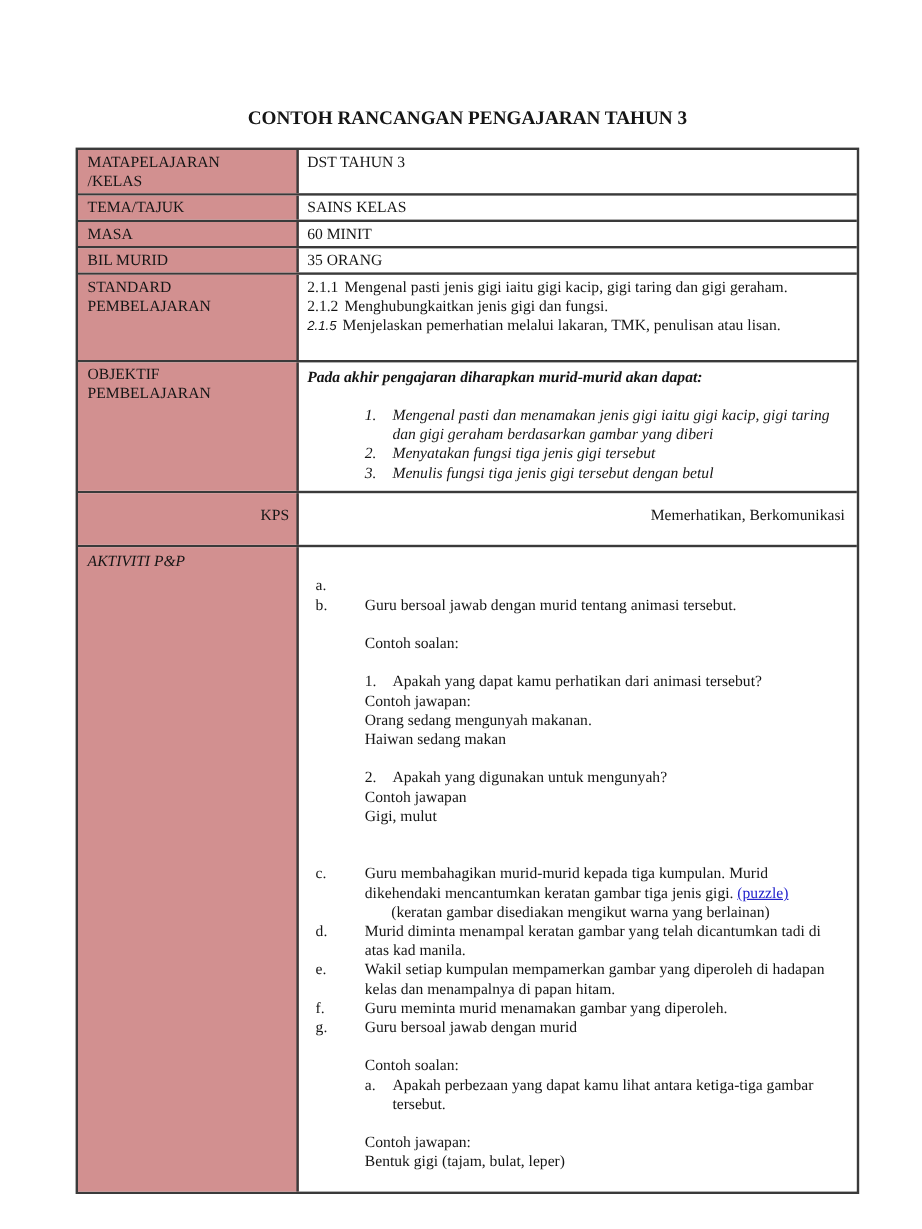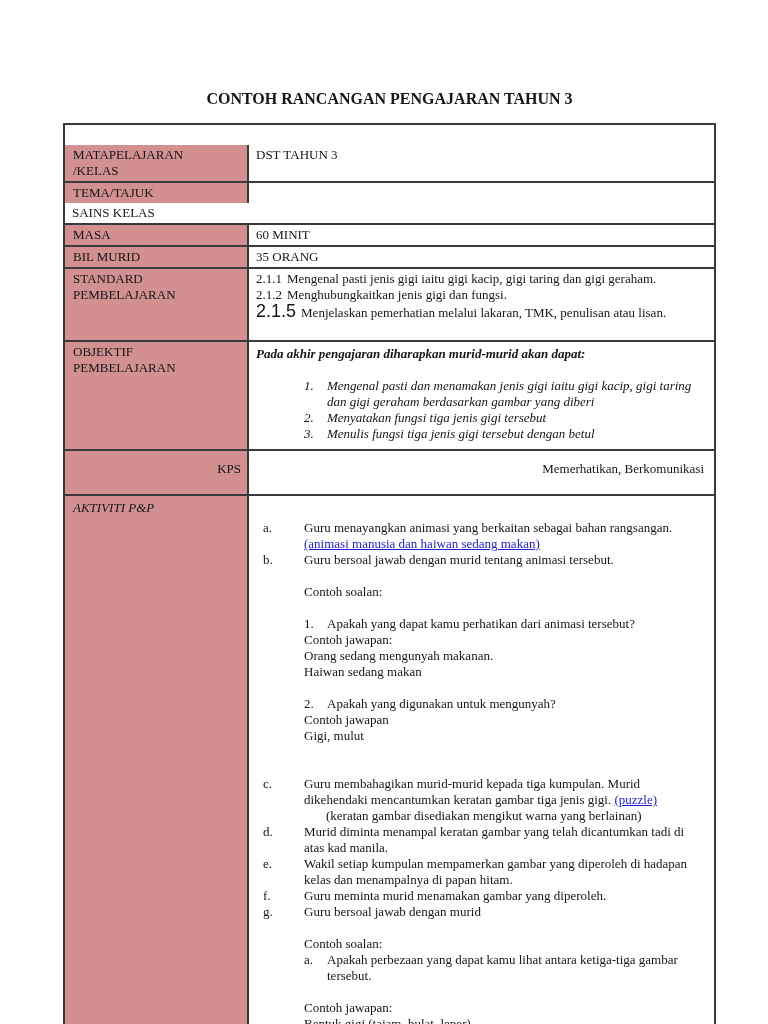--- a/index.html
+++ b/index.html
@@ -22,27 +22,27 @@
   .cell-label {
     width:184px; min-width:184px; background:#d29090;
     border-right:2px solid #3a3a3a;
     padding:2px 6px 2px 8px; font-size:13px; line-height:16px;
   }
   .cell-value {
     flex:1; padding:2px 10px 2px 7px; font-size:13px; line-height:16px;
   }
   .lbl-line { display:block; }
   .b { font-weight:bold; }
-  .r1 { min-height:35px;margin-top:20px; } .r2 { min-height:19px;flex-direction:column; } .r3 { min-height:17px; }
+  .r1 { min-height:35px; } .r2 { min-height:19px; } .r3 { min-height:17px; }
   .r4 { min-height:16px; } .r5 { min-height:73px; } .r6 { min-height:109px;justify-content:center; }
   .r7 { min-height:45px;text-align:right; } .r8 { min-height:537px;border-radius:19px; }
   .pt14 { } .pt4 { padding-top:4px;font-style:italic; }
   .pt10 { padding-top:10px; } .pt24 { padding-top:24px; }
   .code { margin-right:5px; }
-  .sans { font-family:"Liberation Sans", sans-serif; font-size:18px; }
+  .sans { font-family:"Liberation Sans", sans-serif; font-size:11px;font-style:italic; }
   .gap  { height:16px; }
   .gap2 { height:32px; }
   
   .li  { display:flex; padding-left:7px; }
   .li .m  { width:41px; min-width:41px; }
   .li .t  { flex:1; }
   
   .li2 { display:flex; padding-left:48px; }
   .li2 .m { width:23px; min-width:23px; }
   .li2 .t { flex:1; }
@@ -123,21 +123,20 @@
       <div class="cell-label pt10">KPS</div>
       <div class="cell-value pt10">Memerhatikan, Berkomunikasi</div>
     </div>
 
     <div class="row r8">
       <div class="cell-label pt4">AKTIVITI P&amp;P</div>
       <div class="cell-value pt24">
 
         <div class="li">
           <span class="m">a.</span>
-          <span class="t"><span>Guru menayangkan animasi yang berkaitan sebagai bahan rangsangan.</span> <span class="doclink">(animasi manusia dan haiwan sedang makan)</span></span>
         </div>
         <div class="li">
           <span class="m">b.</span>
           <span class="t">Guru bersoal jawab dengan murid tentang animasi tersebut.</span>
         </div>
 
         <div class="gap"></div>
         <div class="p1">Contoh soalan:</div>
         <div class="gap"></div>
 

